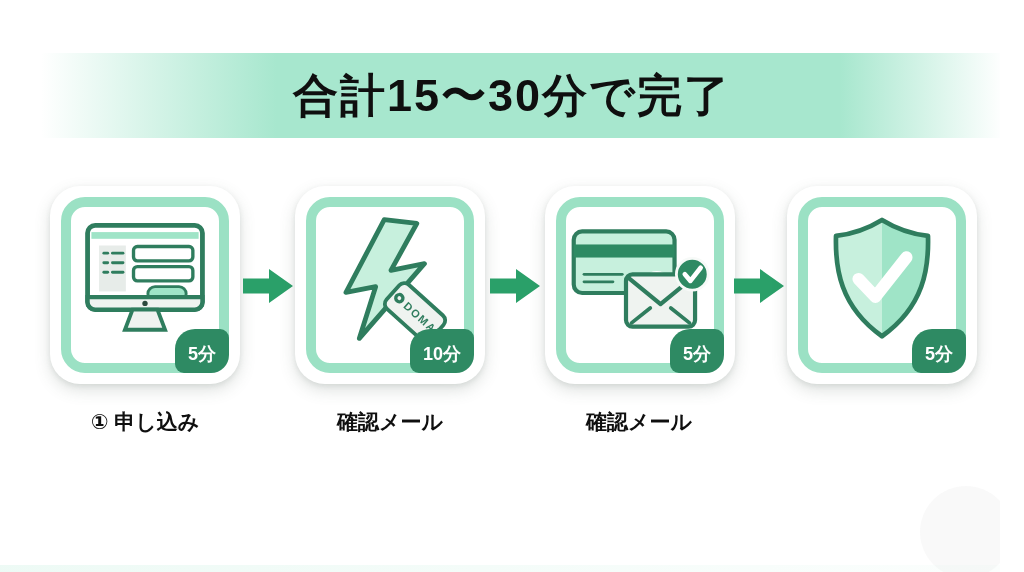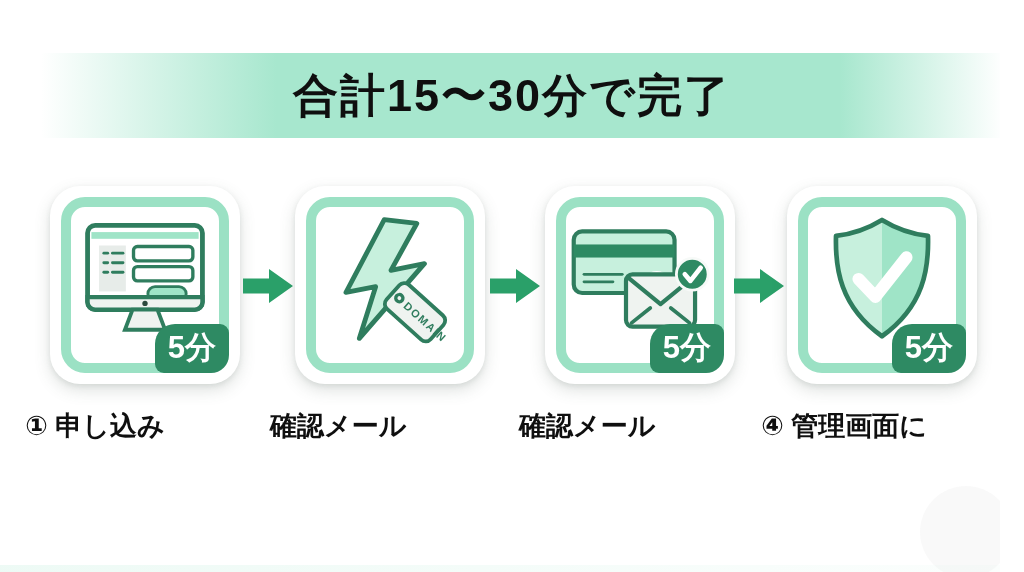--- a/index.html
+++ b/index.html
@@ -40,33 +40,33 @@
   .ring{
     position:absolute;inset:11px;border:10px solid var(--ring-mint);
     border-radius:24px;
   }
   .card svg.icon{
     position:absolute;left:50%;top:47%;transform:translate(-50%,-50%);
   }
   .badge{
     position:absolute;right:11px;bottom:11px;
     background:var(--badge-green);color:#ffffff;
-    font-size:31px;font-weight:bold;line-height:1;
-    padding:8px 13px 10px;
+    font-size:18px;font-weight:bold;line-height:1;
+    padding:16px 13px 10px;
     border-radius:20px 9px 18px 9px;
   }
 
   
   .arrow{position:absolute;top:266px;width:50px;height:40px;}
   .arrow path{fill:var(--arrow-green);}
 
   
   .label{
-    position:absolute;top:408px;width:240px;
-    font-size:27px;font-weight:bold;color:var(--text-black);line-height:1.35;
+    position:absolute;top:408px;width:240px;text-align:center;
+    font-size:21px;font-weight:bold;color:var(--text-black);line-height:1.35;
   }
 
   
   .st{stroke:var(--icon-stroke);}
   .f-light{fill:var(--icon-light);}
   .f-mid{fill:var(--icon-mid);}
   .f-dark{fill:var(--badge-green);}
   .f-white{fill:#ffffff;}
   .f-paper{fill:#eff3f0;}
   .f-gray{fill:#e7ece9;}
@@ -124,20 +124,23 @@
     <div class="ring"></div>
     <svg class="icon" width="134" height="134" viewBox="0 0 140 140">
       <path d="M64 8 L24 84 L55 78 L38 132 L106 54 L71 61 L98 12 Z" class="f-light st" stroke-width="5" stroke-linejoin="round"></path>
       <g transform="translate(82,92) rotate(42)">
         <rect x="-12" y="-17" width="62" height="34" rx="7" class="f-paper st" stroke-width="4"></rect>
         <circle cx="-3" cy="0" r="5.5" fill="var(--icon-stroke)"></circle>
         <circle cx="-3" cy="0" r="2" class="f-paper"></circle>
         <text x="6" y="4.5" class="tag-text">DOMAIN</text>
       </g>
     </svg>
+    <div class="badge">
+      <span>10分</span>
+    </div>
   </div>
 
   <svg class="arrow" style="left:490px" viewBox="0 0 50 40">
     <path d="M0 12.5 H26 V3 L50 20 L26 37 V27.5 H0 Z"></path>
   </svg>
 
   <div class="card" style="left:545px">
     <div class="ring"></div>
     <svg class="icon" width="140" height="122" viewBox="0 0 150 130">
       <rect x="4" y="14" width="108" height="66" rx="9" class="f-light st" stroke-width="4.5"></rect>
@@ -179,18 +182,17 @@
     <div>① 申し込み</div>
     <div></div>
   </div>
   <div class="label" style="left:270px">
     <div>確認メール</div>
   </div>
   <div class="label" style="left:519px">
     <div>確認メール</div>
   </div>
   <div class="label" style="left:761px">
-    <div>④ 管理画面に</div>
   </div>
 
   <div class="watermark"></div>
   <div class="bottom-fade"></div>
 </div>
 
 </body></html>

